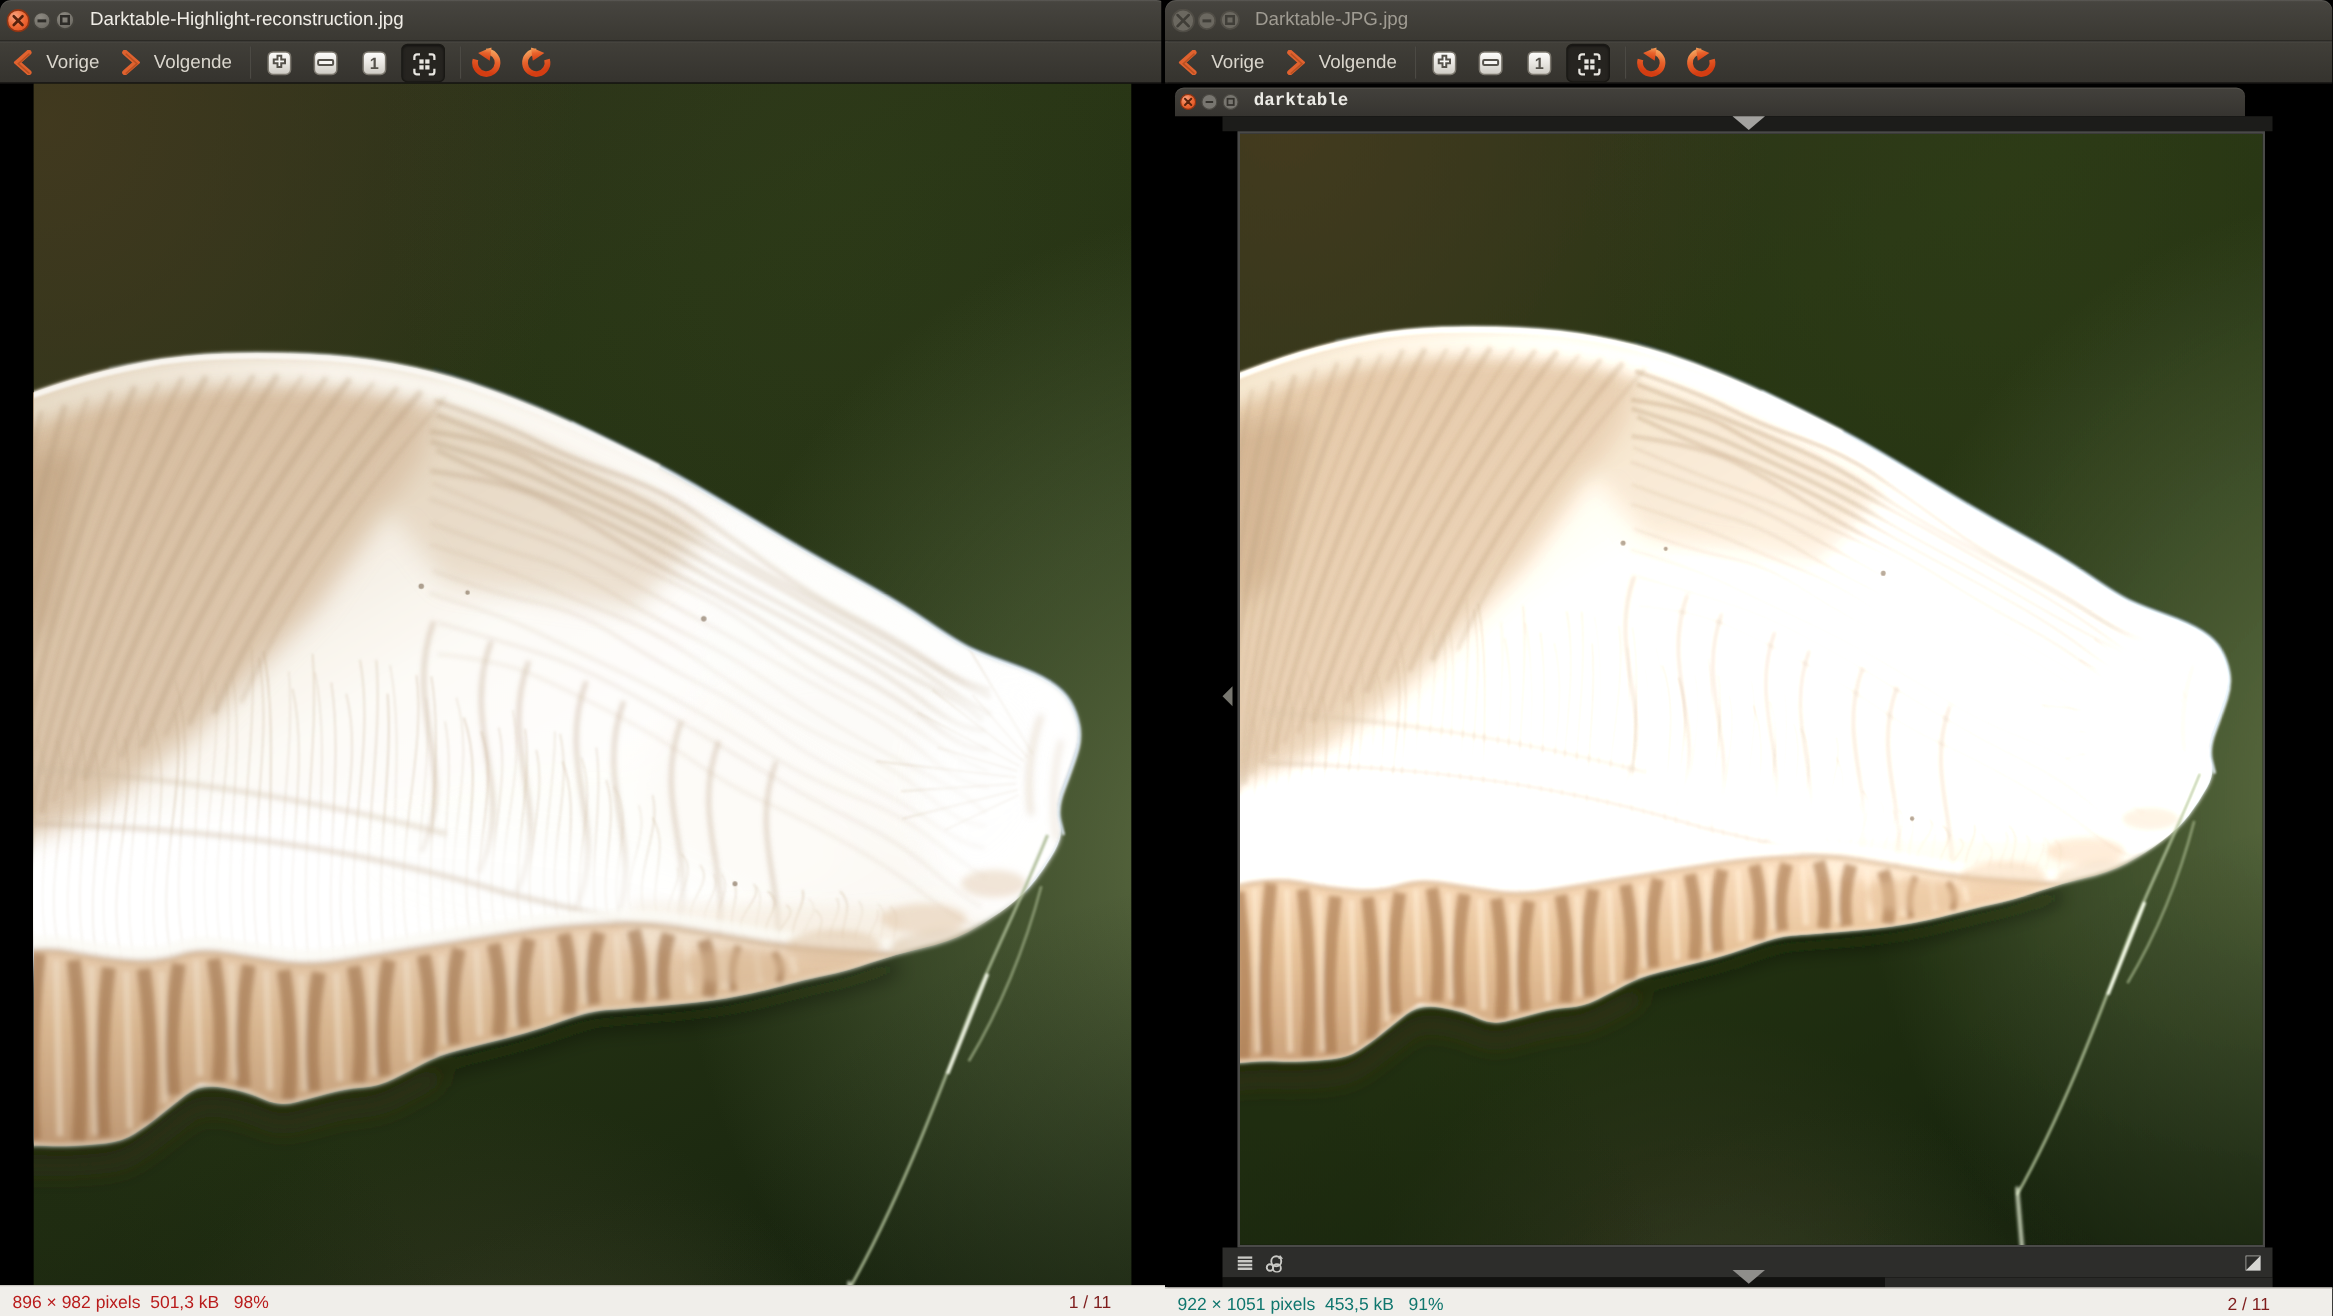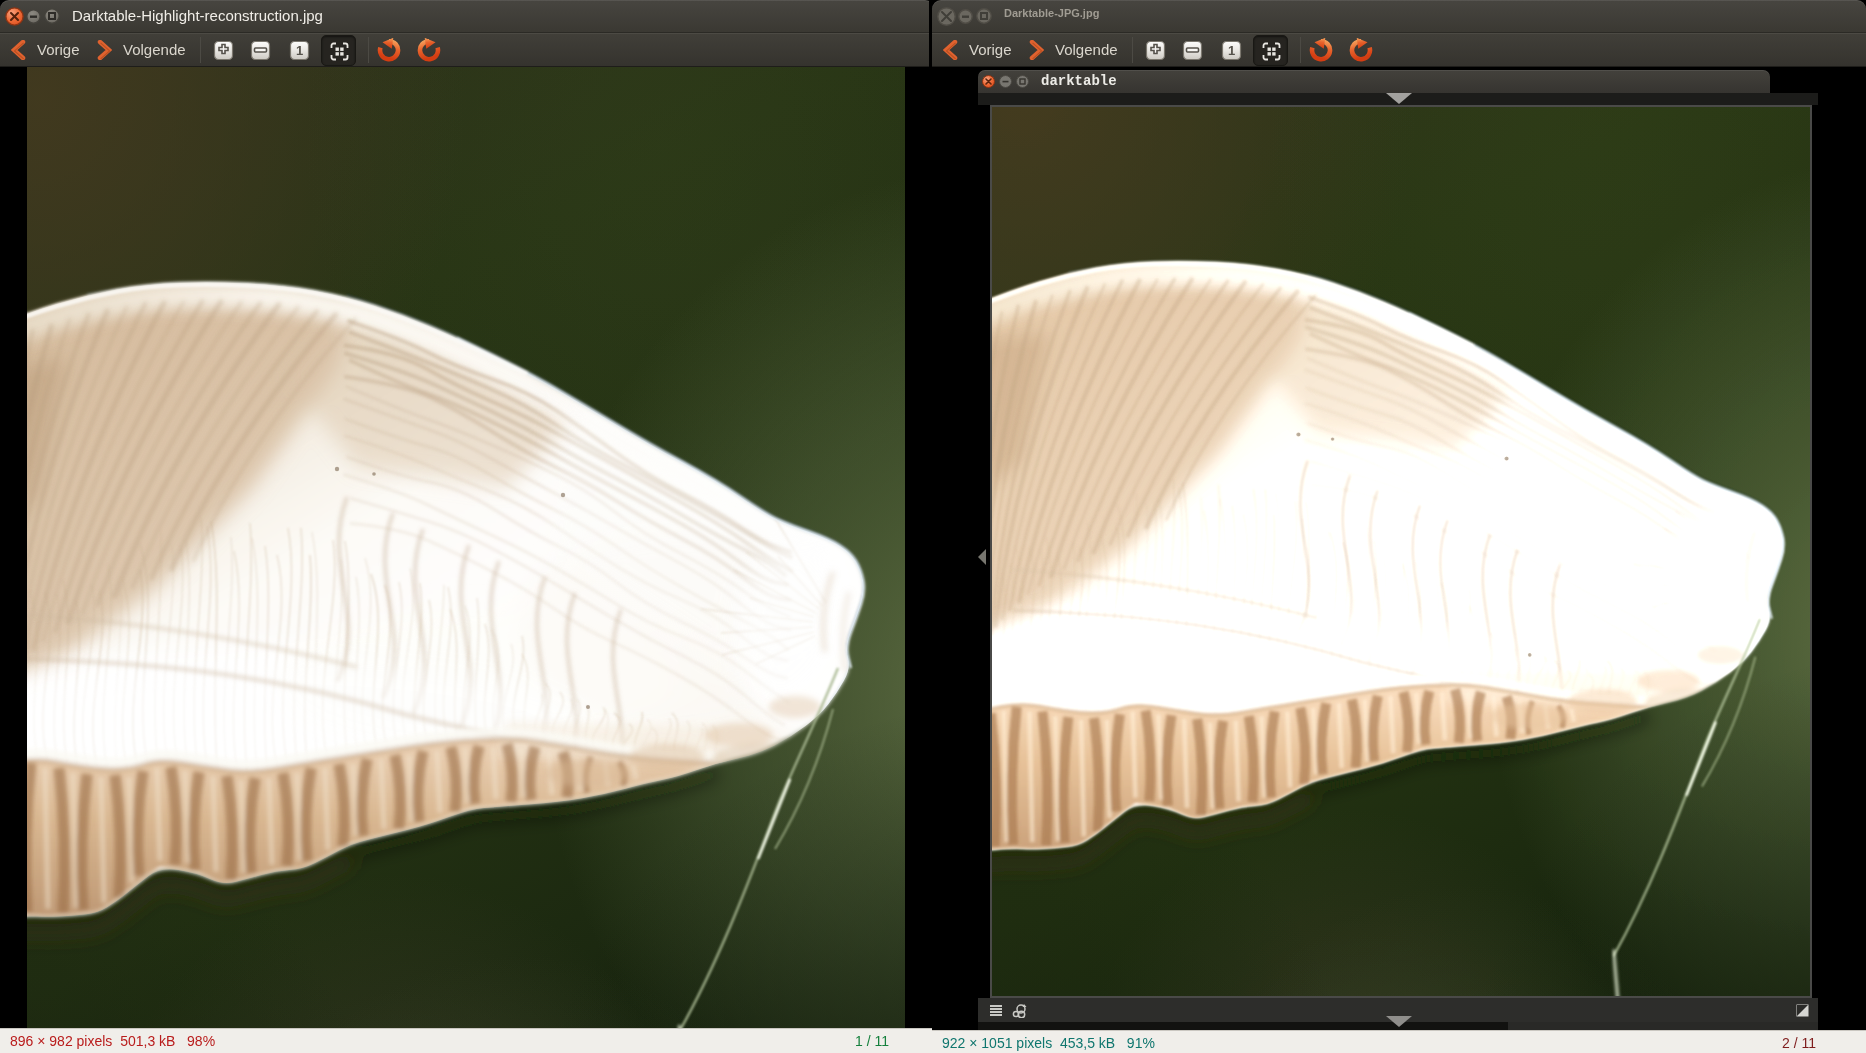--- a/index.html
+++ b/index.html
@@ -428,38 +428,38 @@
 </g>
     </svg>
     </div>
 <div style="position:absolute;left:0;top:67px;width:932px;height:961px;background:#000">
   <svg style="position:absolute;left:27px;top:0" width="878" height="961" viewBox="0 0 878 961">
       <use href="#mushart"></use>
     </svg>
 </div>
 <div style="position:absolute;left:0px;top:1028px;width:934px;height:25px;background:#f0eeea;border-top:1px solid #cac7c1">
     <span style="position:absolute;left:10px;top:4px;font-size:14px;color:#b91c1c">896 × 982 pixels&nbsp;&nbsp;501,3 kB&nbsp;&nbsp;&nbsp;98%</span>
-    <span style="position:absolute;left:855px;top:4px;font-size:14px;color:#15803d">1 / 11</span>
+    <span style="position:absolute;left:855px;top:4px;font-size:14px;color:#7f1d1d">1 / 11</span>
   </div>
 
 <div style="position:absolute;left:929px;top:0;width:4px;height:67px;background:#000"></div>
 <div style="position:absolute;left:932px;top:0;width:934px;height:33px;background:linear-gradient(#474540,#3a3832);border-radius:9px 9px 0 0;box-shadow:inset 0 1px 0 rgba(255,255,255,.09),inset 0 -1px 0 rgba(0,0,0,.25)">
     <svg style="position:absolute;left:5px;top:7px" width="19" height="19">
       <circle cx="9.5" cy="9.5" r="8.7" fill="#6b6860" stroke="#504d46" stroke-width="1.4"></circle>
       <path d="M 5 5 L 14 14 M 14 5 L 5 14" stroke="#403e38" stroke-width="2" stroke-linecap="round"></path>
     </svg>
     <svg style="position:absolute;left:26px;top:9px" width="15" height="15">
       <circle cx="7.5" cy="7.5" r="6.7" fill="#6b6860" stroke="#504d46" stroke-width="1.4"></circle>
       <rect x="4" y="6.5" width="7" height="2.4" fill="#403e38"></rect>
     </svg>
     <svg style="position:absolute;left:44px;top:8px" width="16" height="16">
       <circle cx="8.0" cy="8.0" r="7.2" fill="#6b6860" stroke="#504d46" stroke-width="1.4"></circle>
       <rect x="5" y="5" width="6" height="6" fill="none" stroke="#403e38" stroke-width="2"></rect>
     </svg>
-    <span style="position:absolute;left:72px;top:7px;font-size:11px;font-weight:bold;color:#a09c93">Darktable-JPG.jpg</span>
+    <span style="position:absolute;left:72px;top:7px;font-size:15px;font-weight:normal;color:#a09c93">Darktable-JPG.jpg</span>
   </div>
 <div style="position:absolute;left:932px;top:33px;width:934px;height:34px;background:linear-gradient(#413f39,#35332e);border-bottom:1px solid #1e1d1a;box-shadow:inset 0 1px 0 rgba(255,255,255,.06)">
       <svg style="position:absolute;left:11px;top:7px" width="15" height="20" viewBox="0 0 15 20">
       <path d="M 12 2 L 3 10 L 12 18" stroke="#e0622f" stroke-width="4.5" fill="none" stroke-linecap="round" stroke-linejoin="miter"></path>
       <path d="M 12 2 L 3 10 L 12 18" stroke="#8c3b12" stroke-width="1.2" fill="none" opacity="0.45" transform="translate(0.6,0.9)"></path>
     </svg>
       <span style="position:absolute;left:37px;top:8px;font-size:15px;color:#dad6cd">Vorige</span>
       <svg style="position:absolute;left:97px;top:7px" width="15" height="20" viewBox="0 0 15 20">
       <path d="M 3 2 L 12 10 L 3 18" stroke="#e0622f" stroke-width="4.5" fill="none" stroke-linecap="round" stroke-linejoin="miter"></path>
       <path d="M 3 2 L 12 10 L 3 18" stroke="#8c3b12" stroke-width="1.2" fill="none" opacity="0.45" transform="translate(0.6,0.9)"></path>
@@ -496,21 +496,21 @@
     </svg>
       <svg style="position:absolute;left:417px;top:5px" width="24" height="25" viewBox="0 0 24 25">
       <g transform="">
   <path d="M 12 3.2 A 9 9 0 1 0 20.6 9.6" fill="none" stroke="url(#rotg)" stroke-width="4.6"></path>
   <path d="M 7.2 0.5 L 18.5 3.4 L 10.2 11 Z" fill="url(#rotg)" transform="rotate(8 12 4)"></path>
 </g>
     </svg>
     </div>
 <div style="position:absolute;left:932px;top:67px;width:934px;height:963px;background:#000"></div>
 
-<div style="position:absolute;left:978px;top:70px;width:792px;height:23px;background:linear-gradient(#43413c,#363430);border-radius:7px 7px 0 0;box-shadow:inset 0 1px 0 rgba(255,255,255,.08)">
+<div style="position:absolute;left:940px;top:70px;width:856px;height:23px;background:linear-gradient(#43413c,#363430);border-radius:7px 7px 0 0;box-shadow:inset 0 1px 0 rgba(255,255,255,.08)">
   <svg style="position:absolute;left:4px;top:5px" width="13" height="13">
       <circle cx="6.5" cy="6.5" r="6" fill="url(#closeg)" stroke="#8e3413" stroke-width="1"></circle>
       <path d="M 4 4 L 9 9 M 9 4 L 4 9" stroke="#5c240d" stroke-width="1.6" stroke-linecap="round"></path>
     </svg>
   <svg style="position:absolute;left:21px;top:5px" width="13" height="13">
       <circle cx="6.5" cy="6.5" r="6" fill="#787670" stroke="#4a4842" stroke-width="1"></circle>
       <rect x="3.5" y="5.8" width="6" height="1.6" fill="#35332e"></rect>
     </svg>
   <svg style="position:absolute;left:38px;top:5px" width="13" height="13">
       <circle cx="6.5" cy="6.5" r="6" fill="#787670" stroke="#4a4842" stroke-width="1"></circle>

